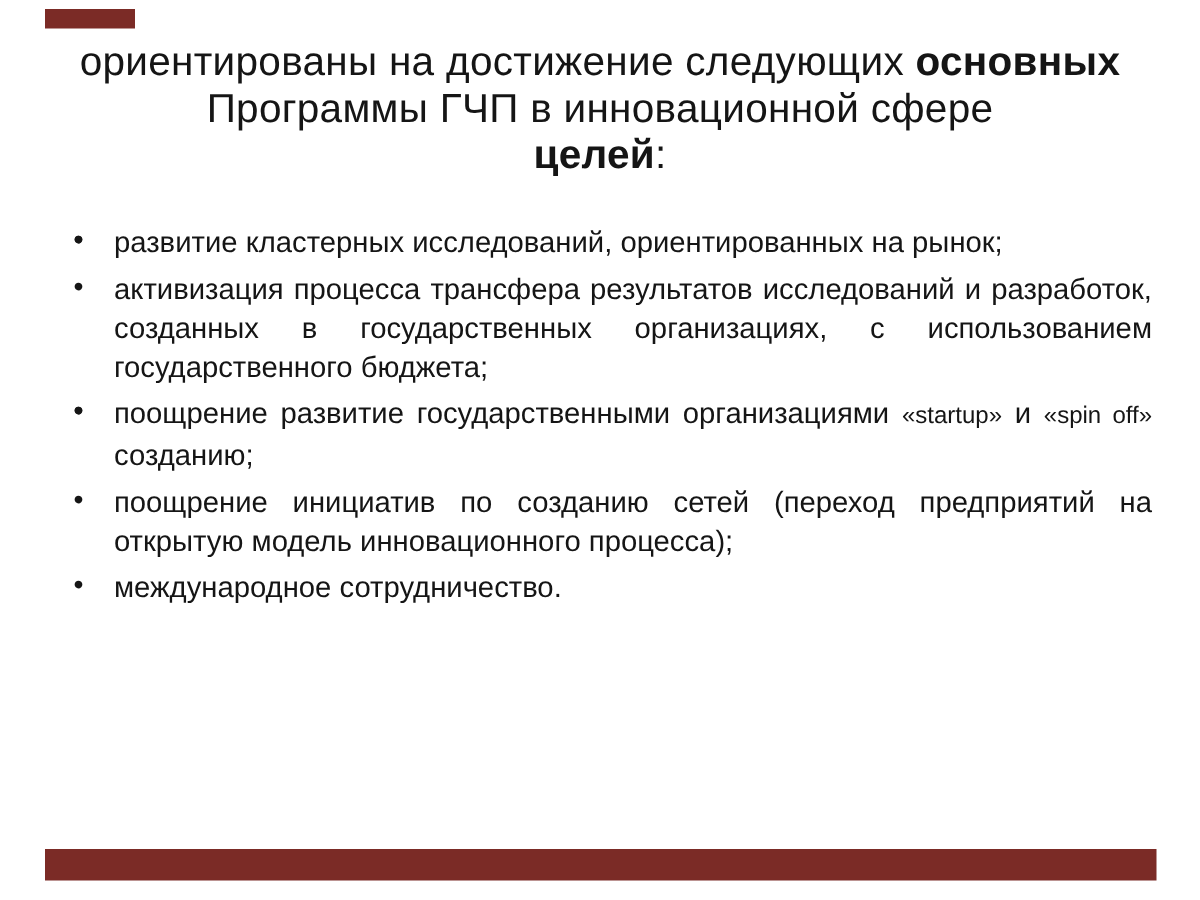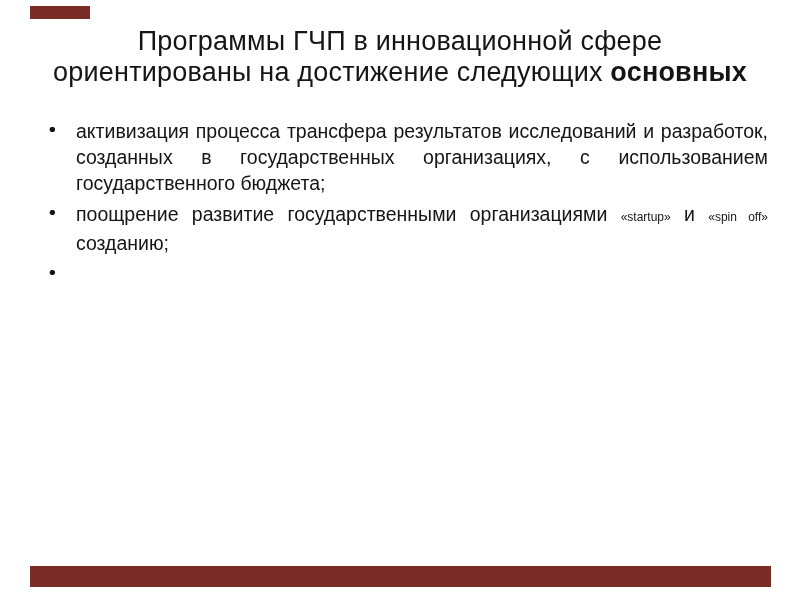--- a/index.html
+++ b/index.html
@@ -45,35 +45,36 @@
     margin-bottom: 5px;
     text-align: justify;
     text-align-last: left;
     -moz-text-align-last: left;
   }
   .bullet-dot {
     position: absolute;
     left: 9px; top: -1px;
     font-size: 19px;
   }
-  .latin { font-size: 12px; }
+  .latin { font-size: 16px; }
 </style>
 </head>
 <body style="--accent: #7b2b26; --text: #151515; --bg: #ffffff;">
 
 <div class="accent-top"></div>
 
 <h1 class="title">
+  <span class="t-line"><span>ориентированы на достижение следующих </span><b>основных</b></span>
   <span class="t-line">Программы ГЧП в инновационной сфере</span>
-  <span class="t-line"><span>ориентированы на достижение следующих </span><b>основных</b></span>
+  <span class="t-line"><b>целей</b><span>:</span></span>
 </h1>
 
 <ul class="bullets" id="bullets">
     <li><span class="bullet-dot">•</span></li>
-    <li><span class="bullet-dot">•</span></li>
+    <li><span class="bullet-dot">•</span><span>развитие кластерных исследований, ориентированных на рынок;</span></li>
     <li><span class="bullet-dot">•</span><span>активизация процесса трансфера результатов исследований и разработок, созданных в государственных организациях, с использованием государственного бюджета;</span></li>
     <li><span class="bullet-dot">•</span></li>
     <li><span class="bullet-dot">•</span><span>поощрение развитие государственными организациями </span><span class="latin">«startup»</span><span> и </span><span class="latin">«spin off»</span><span> созданию;</span></li>
-    <li><span class="bullet-dot">•</span></li>
-    <li><span class="bullet-dot">•</span></li>
+    <li><span class="bullet-dot">•</span><span>поощрение инициатив по созданию сетей (переход предприятий на открытую модель инновационного процесса);</span></li>
+    <li><span class="bullet-dot">•</span><span>международное сотрудничество.</span></li>
   </ul>
 
 <div class="accent-bottom"></div>
 
 </body></html>

